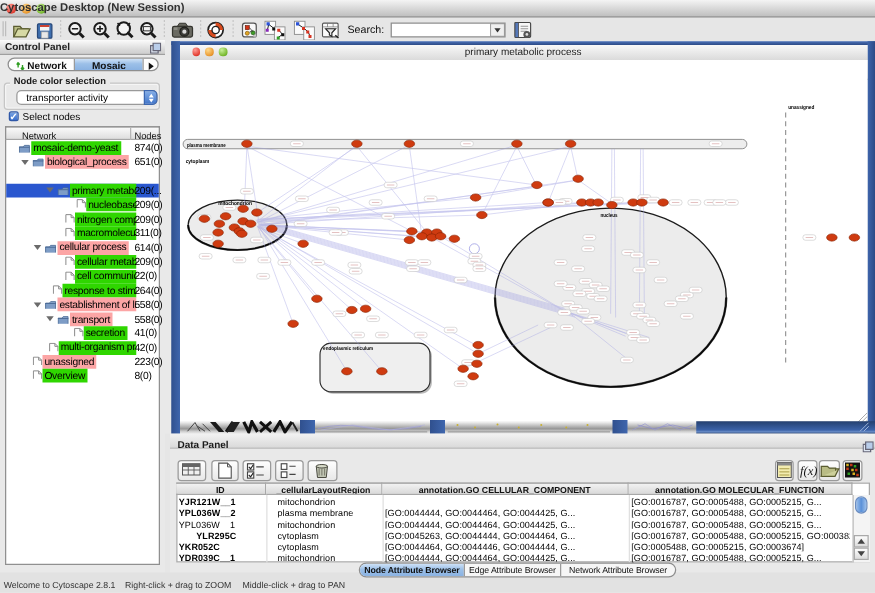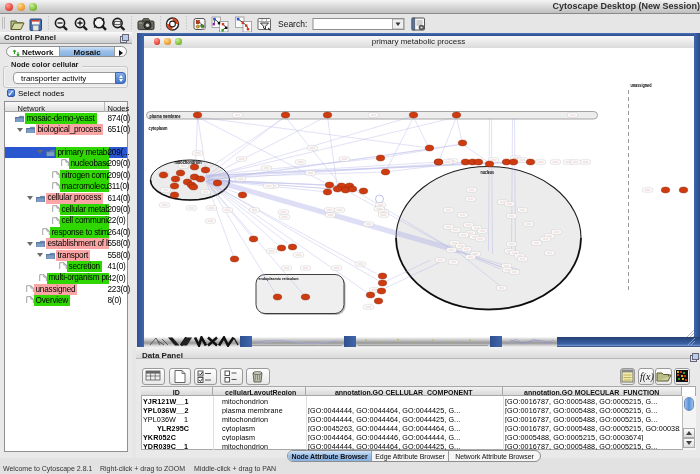--- a/index.html
+++ b/index.html
@@ -1,21 +1,21 @@
 <!DOCTYPE html>
 <html><head><meta charset="utf-8"><style>
 *{margin:0;padding:0;box-sizing:border-box}
 html,body{width:700px;height:474px;overflow:hidden;background:#e6e6e6;
  font-family:"Liberation Sans",sans-serif;-webkit-font-smoothing:antialiased}
 .abs{position:absolute}
 #page{position:relative;width:700px;height:474px}
 
 #tbar{left:0;top:0;width:700px;height:14px;background:linear-gradient(#f4f4f4,#d4d4d4 60%,#bfbfbf);border-bottom:1px solid #8a8a8a}
 #tbar .tl{position:absolute;top:2.5px;width:8.5px;height:8.5px;border-radius:50%}
-#tbar .t{position:absolute;width:700px;text-align:right;top:1px;font-size:9px;font-weight:bold;color:#303030}
+#tbar .t{position:absolute;width:700px;text-align:left;top:1px;font-size:9px;font-weight:bold;color:#303030}
 
 #cp{left:0;top:32px;width:132px;height:426px;background:#e9e9e9}
 #cphead{left:0;top:32px;width:132px;height:12px;background:linear-gradient(#fbfbfb,#d9d9d9 70%,#cecece);border-bottom:1px solid #9f9f9f;font-size:8px;font-weight:bold;color:#222;padding:1px 0 0 4px}
 .seg{position:absolute;border:1px solid #8e8e8e;border-radius:6px;background:#fdfdfd;overflow:hidden;display:flex}
 .seg div{font-size:8px;font-weight:bold;color:#111;text-align:center;border-right:1px solid #9a9a9a;padding-top:1.5px}
 .seg div:last-child{border-right:none}
 .selblue{background:linear-gradient(#cfe2f7,#9cc0e8 45%,#8ab2e2)}
 #grp{left:3px;top:66px;width:125px;height:22px;border:1px solid #c6c6c6;border-radius:3px;box-shadow:inset 0 0 0 1px #f5f5f5}
 #grplab{left:8px;top:60px;background:#e9e9e9;padding:0 3px;font-size:7.5px;font-weight:bold;color:#1a1a1a}
 #combo{left:13px;top:72px;width:113px;height:11.5px;background:#fff;border:1px solid #9a9a9a;border-radius:4px;font-size:8px;color:#000;padding:0.5px 0 0 7px}
@@ -170,21 +170,21 @@
 </div>
 <div class="seg" style="left:6px;top:45.5px;width:121px;height:11.5px">
 <div style="width:54px"><svg width="7" height="8" style="vertical-align:-1.5px">
           <path d="M1.5 1 v4 M1.5 1 l-1.2 1.8 M1.5 1 l1.2 1.8" stroke="#2f9e22" stroke-width="1.1" fill="none"></path>
           <path d="M5 7 v-4 M5 7 l-1.2-1.8 M5 7 l1.2-1.8" stroke="#2f9e22" stroke-width="1.1" fill="none"></path>
         </svg> Network</div>
 <div class="selblue" style="width:56px">Mosaic</div>
 <div style="width:11px;padding-top:2.5px"><span style="display:inline-block;width:0;height:0;border-top:3px solid transparent;border-bottom:3px solid transparent;border-left:4.5px solid #111"></span></div>
 </div>
 <div class="abs" id="grp"></div>
-    <div class="abs" id="grplab">Node color cellular</div>
+    <div class="abs" id="grplab">Node color selection</div>
 <div class="abs" id="combo">transporter activity</div>
 <div class="abs" id="combocap">
 <span class="carr" style="left:2.7px;top:1.8px;border-bottom:3px solid #fff"></span>
 <span class="carr" style="left:2.7px;top:6.2px;border-top:3px solid #fff"></span>
     </div>
 <div class="abs" id="chk">✓</div>
     <div class="abs" id="chklab">Select nodes</div>
 <div class="abs" id="tree"></div>
 <div class="abs" id="treehd">
       <span style="position:absolute;left:13px;top:1.5px">Network</span>

